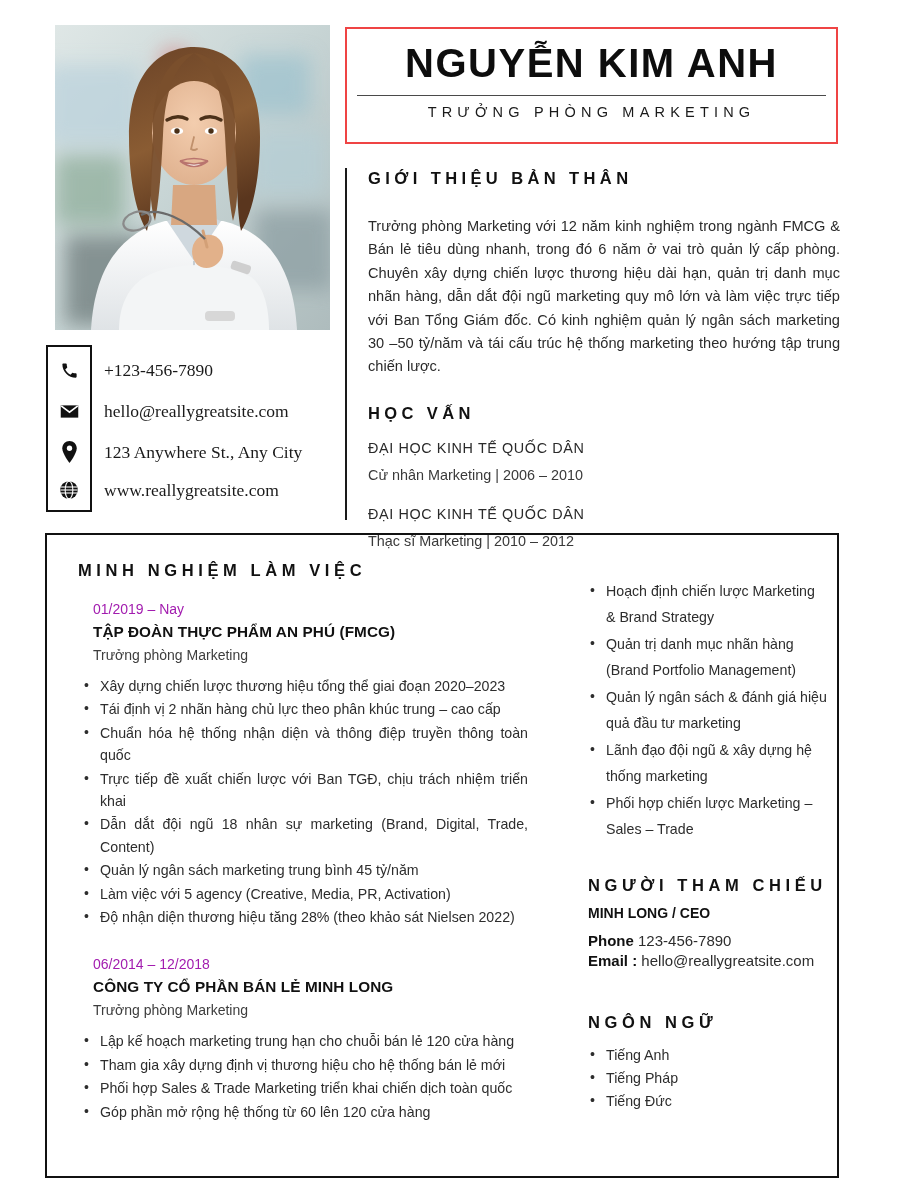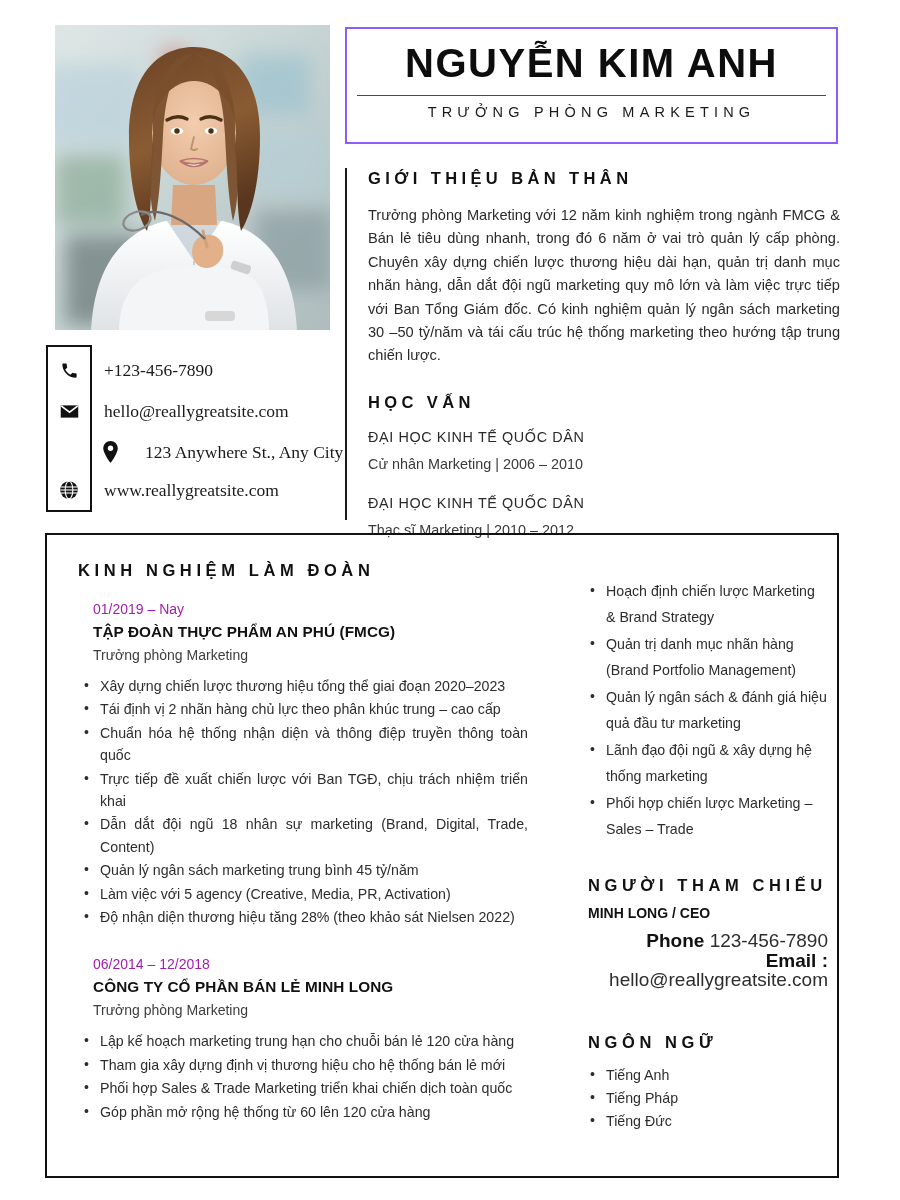--- a/index.html
+++ b/index.html
@@ -33,21 +33,21 @@
     overflow: hidden;
     background: #cdd6d8;
   }
   .photo-svg { display: block; width: 275px; height: 305px; }
 
   
   .header-box {
     position: absolute;
     left: 345px; top: 27px;
     width: 493px; height: 117px;
-    border: 2px solid #8b5cf6;
+    border: 2px solid #ef4444;
   }
   .name {
     position: absolute;
     left: 0; top: 8px;
     width: 100%;
     text-align: center;
     font-size: 40px;
     font-weight: 700;
     letter-spacing: 1.5px;
     line-height: 52px;
@@ -88,21 +88,21 @@
     width: 480px;
   }
   .sec-title {
     font-size: 16.5px;
     font-weight: 700;
     letter-spacing: 4.4px;
     color: #111;
     line-height: 24px;
   }
   .about-text {
-    margin-top: 14px;
+    margin-top: 25px;
     font-size: 14.6px;
     line-height: 23.4px;
     text-align: justify;
     color: #2a2a2a;
     width: 472px;
   }
   .edu-title {
     margin-top: 22px;
   }
   .edu-block { margin-top: 12px; }
@@ -135,21 +135,21 @@
   .contact-row {
     position: absolute;
     left: 0;
     height: 42px;
     display: flex;
     align-items: center;
     width: 300px;
   }
   .contact-row:nth-child(1) { top: 4px; }
   .contact-row:nth-child(2) { top: 45px; }
-  .contact-row:nth-child(3) { top: 86px; padding-left: 41px; }
+  .contact-row:nth-child(3) { top: 86px; }
   .contact-row:nth-child(4) { top: 124px; }
   .c-icon {
     width: 46px;
     display: flex;
     align-items: center;
     justify-content: center;
     flex: none;
   }
   .c-icon svg { display: block; }
   .c-text {
@@ -258,24 +258,23 @@
   }
   .ref-org {
     margin-top: 4px;
     font-size: 14px;
     font-weight: 700;
     color: #111;
     line-height: 22px;
   }
   .ref-line {
     margin-top: 7px;
-    font-size: 19px;
+    font-size: 15px;
     color: #2d2d2d;
     line-height: 19.5px;
-    text-align: right;
   }
   .ref-line b { font-weight: 700; color: #111; }
 
   .lang-title { margin-top: 39px; }
   .lang-list {
     list-style: none;
     margin-top: 9px;
   }
   .lang-list li {
     position: relative;
@@ -441,21 +440,21 @@
             </g>
           </svg>
       </span>
       <span class="c-text">www.reallygreatsite.com</span>
     </div>
   </div>
 
   <div class="bottom-box"></div>
 
   <div class="exp-col">
-    <div class="block-title">KINH NGHIỆM LÀM ĐOÀN</div>
+    <div class="block-title">MINH NGHIỆM LÀM VIỆC</div>
 
     <div class="job">
       <div class="job-date">01/2019 – Nay</div>
       <div class="job-company">TẬP ĐOÀN THỰC PHẨM AN PHÚ (FMCG)</div>
       <div class="job-role">Trưởng phòng Marketing</div>
       <ul class="job-bullets">
         <li>Xây dựng chiến lược thương hiệu tổng thể giai đoạn 2020–2023</li>
         <li>Tái định vị 2 nhãn hàng chủ lực theo phân khúc trung – cao cấp</li>
         <li>Chuẩn hóa hệ thống nhận diện và thông điệp truyền thông toàn quốc</li>
         <li>Trực tiếp đề xuất chiến lược với Ban TGĐ, chịu trách nhiệm triển khai</li>

